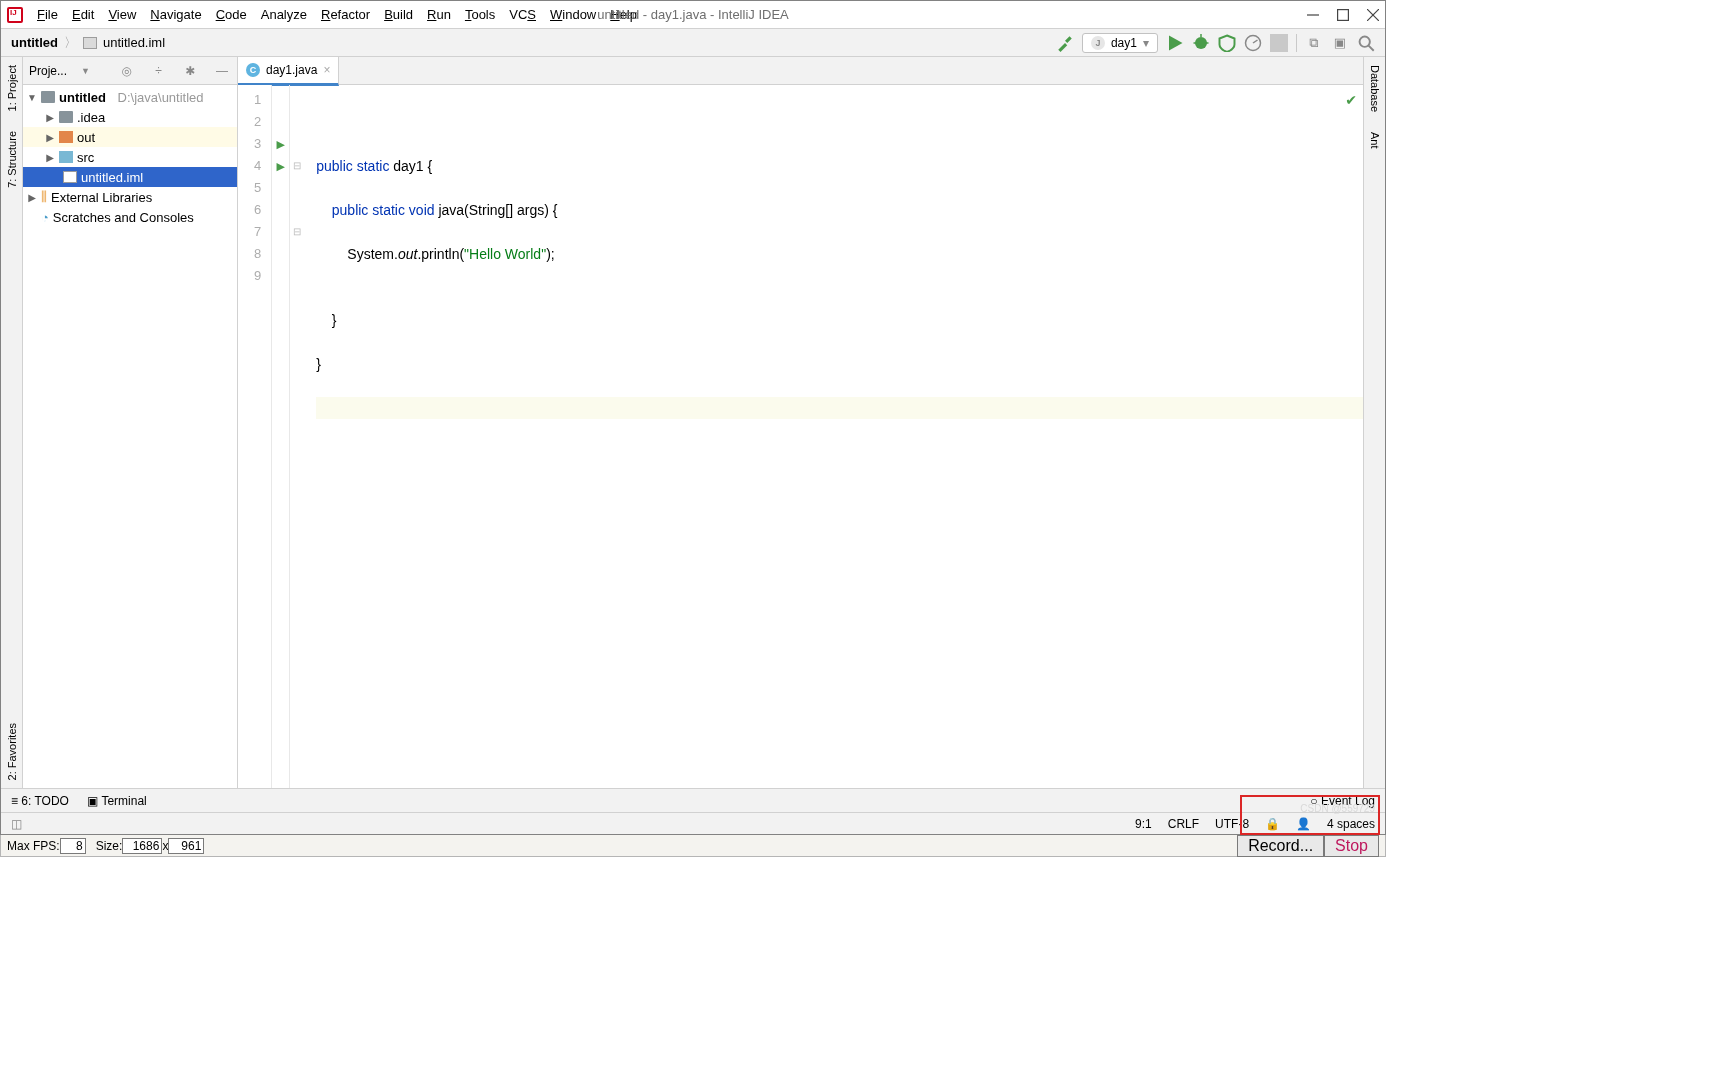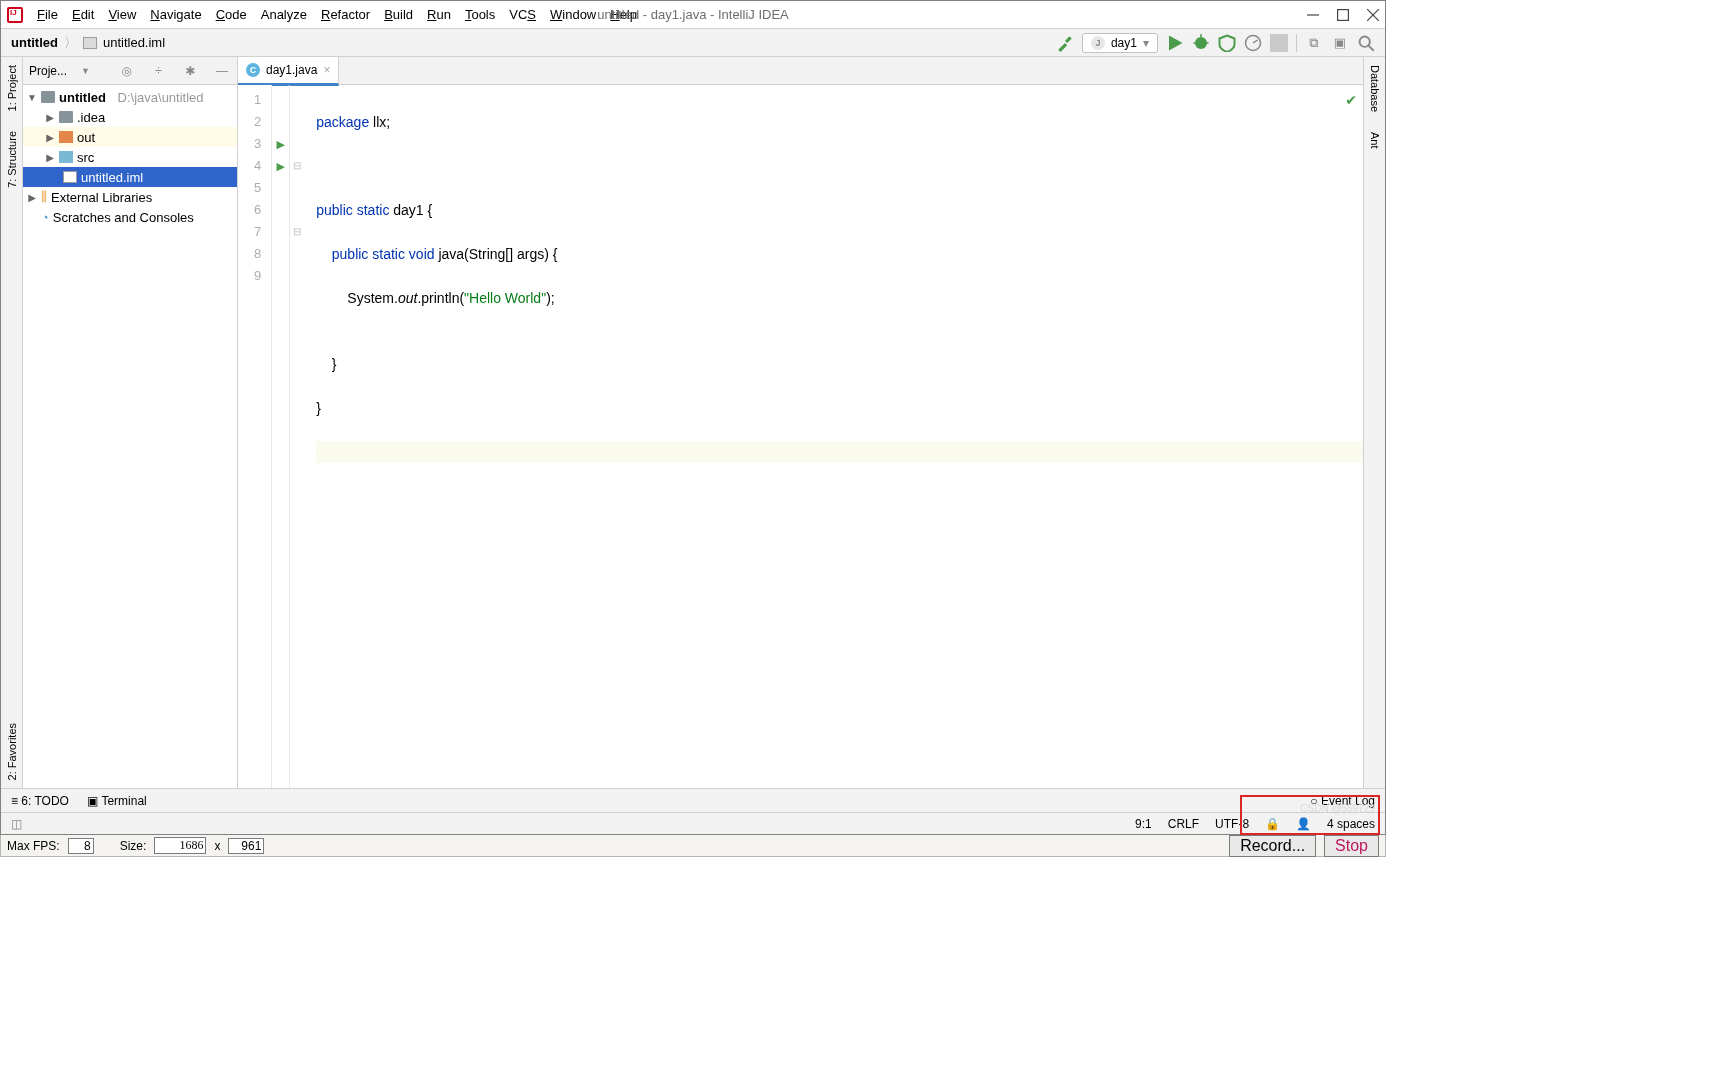--- a/index.html
+++ b/index.html
@@ -53,21 +53,21 @@
 .kw{color:#0033b3}
 .str{color:#067d17}
 .fn{color:#000}
 .it{font-style:italic;color:#000}
 .hl-line{background:#fbfbed}
 .check{position:absolute;top:4px;right:6px;color:#4a9c4a}
 .bottom-tools{height:24px;background:#f2f2f2;border-top:1px solid #d1d1d1;display:flex;align-items:center;padding:0 10px;font-size:12px;gap:18px}
 .bottom-tools .sp{margin-left:auto}
 .statusbar{height:22px;background:#f2f2f2;border-top:1px solid #d1d1d1;display:flex;align-items:center;padding:0 10px;font-size:12px;gap:16px}
 .statusbar .sp{margin-left:auto}
-.recbar{width:1386px;height:22px;background:#f4f3ef;border:1px solid #b5b5b5;border-top:none;display:flex;align-items:center;font-size:12px;padding:0 6px;gap:8px}
+.recbar{width:1386px;height:22px;background:#f4f3ef;border:1px solid #b5b5b5;border-top:none;display:flex;align-items:center;font-size:12px;padding:0 6px;}
 .recbar input{border:1px solid #7a7a7a;font-size:12px;padding:0 2px;text-align:right}
 .recbar .sp{margin-left:auto}
 .recbar button{font-size:16px;padding:1px 10px;border:1px solid #7a7a7a;background:#e9e9e9}
 .recbar button:disabled{color:#be185d}
 .redbox{position:absolute;right:5px;bottom:-1px;width:140px;height:40px;border:2px solid #db2626;pointer-events:none}
 .watermark{position:absolute;right:10px;bottom:20px;font-size:10px;color:#d9d9d9;pointer-events:none}
 svg{width:100%;height:100%}
 </style>
 </head>
 <body>
@@ -256,21 +256,20 @@
     <div class="fold-gut">
       <div>&nbsp;</div>
             <div>&nbsp;</div>
             <div>&nbsp;</div>
       <div>⊟</div>
       <div>&nbsp;</div>
             <div>&nbsp;</div>
       <div>⊟</div>
     </div>
     <div class="code">
-<div><span class="kw">package</span><span> llx;</span></div>
 <div>&nbsp;</div>
 <div><span class="kw">public</span><span class="kw"> static</span><span> day1 {</span></div>
 <div><span class="kw">    public</span><span class="kw"> static</span><span class="kw"> void</span><span class="fn"> java</span><span>(String[] args) {</span></div>
 <div><span>        System.</span><span class="it">out</span><span>.println(</span><span class="str">"Hello World"</span><span>);</span></div>
 <div></div>
 <div>    }</div>
 <div>}</div>
 <div class="hl-line">&nbsp;</div>
      <span class="check">✔</span>
     </div>
@@ -307,19 +306,19 @@
 
  <div class="watermark">CSDN @559729</div>
  <div class="redbox"></div>
 </div>
 
 <div class="recbar">
  <span>Max FPS:</span>
  <input style="width: 26px;" value="8">
  <span style="width:10px"></span>
  <span>Size:</span>
- <input style="width: 52px; font-family: Liberation Serif, serif;" value="1686">
+ <input style="width: 40px;" value="1686">
  <span>x</span>
  <input style="width: 36px;" value="961">
  <span class="sp"></span>
  <button>Record...</button>
  <button disabled="">Stop</button>
 </div>
 
 </body></html>

